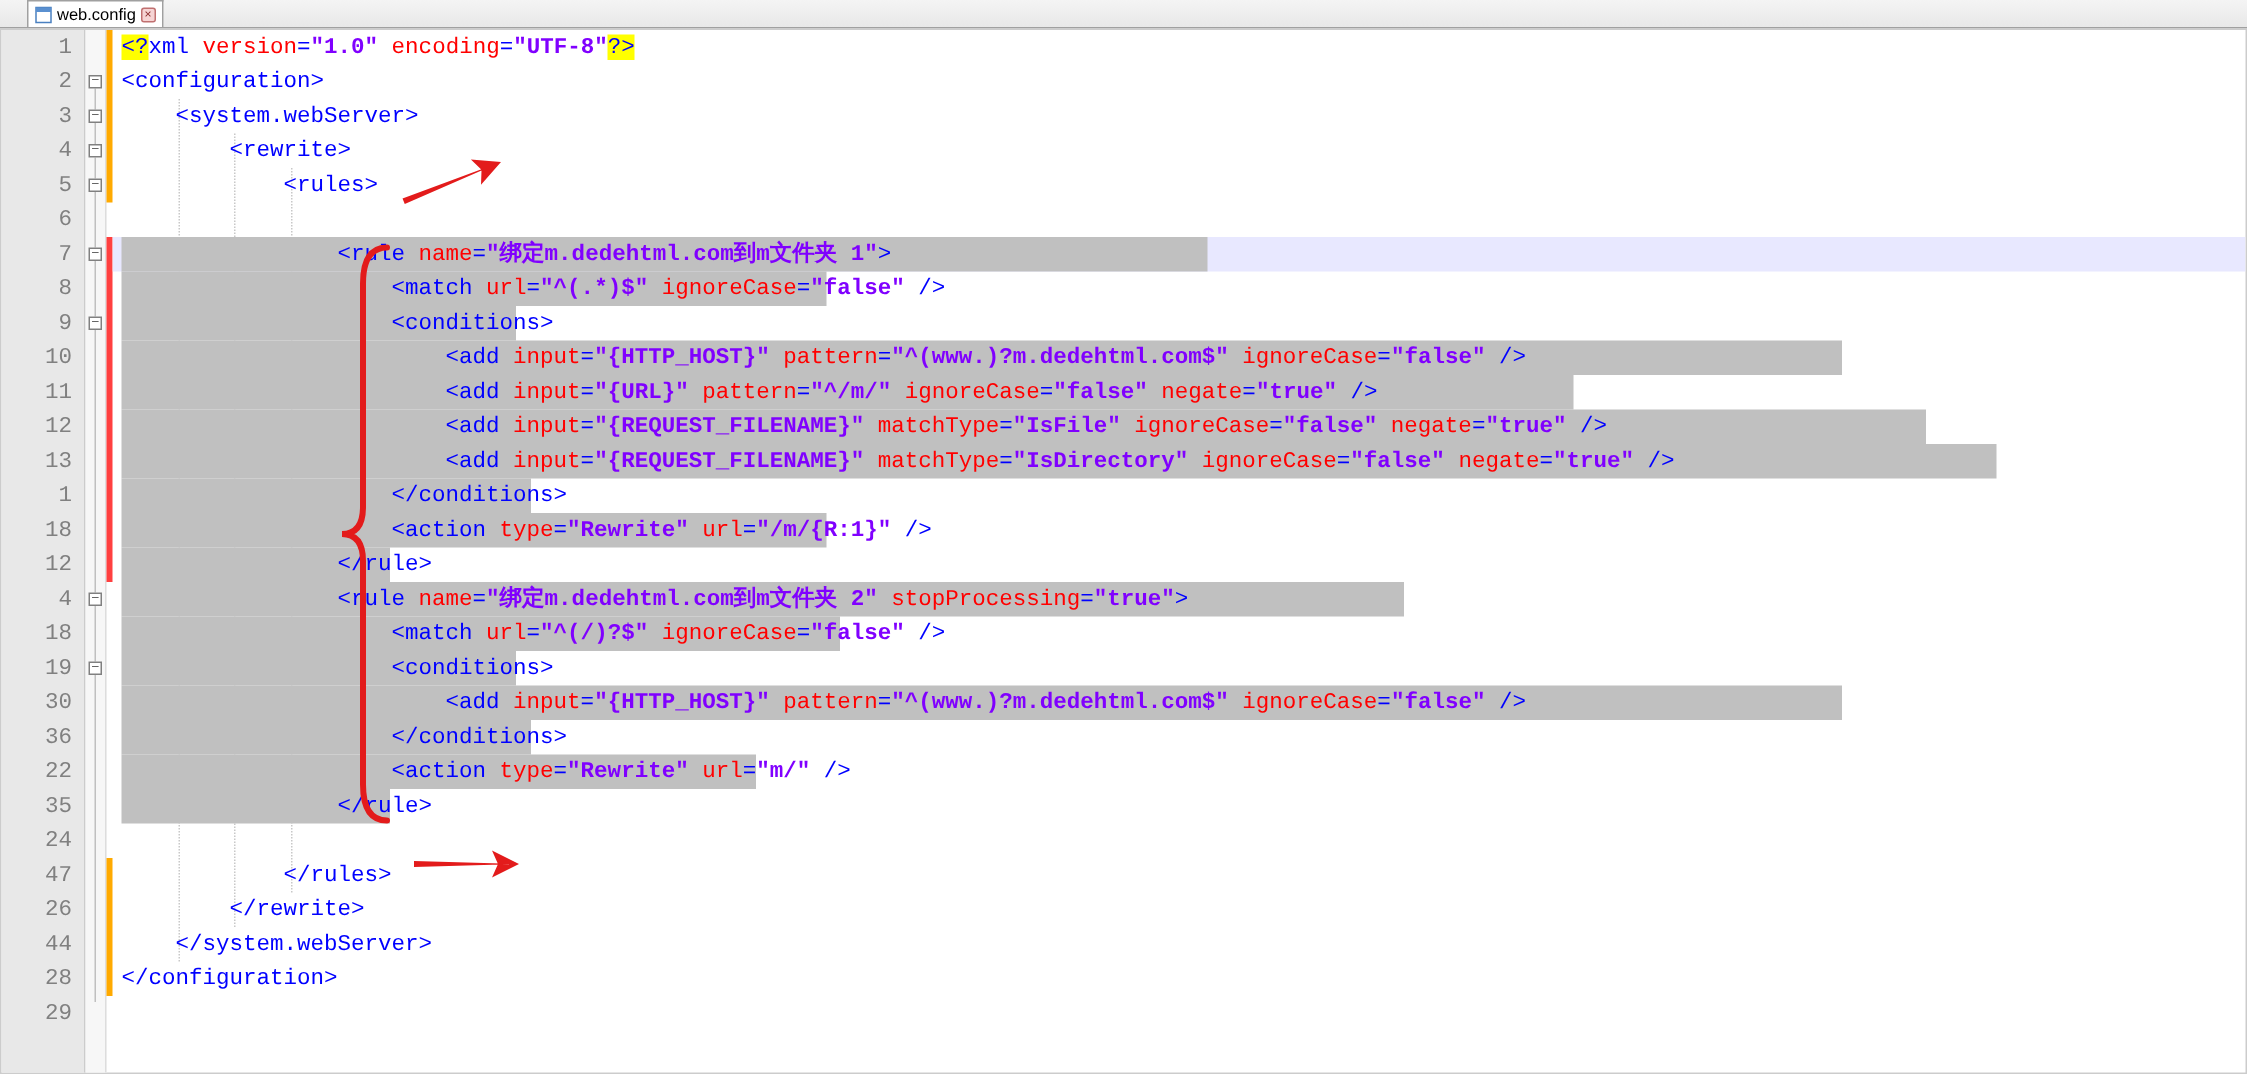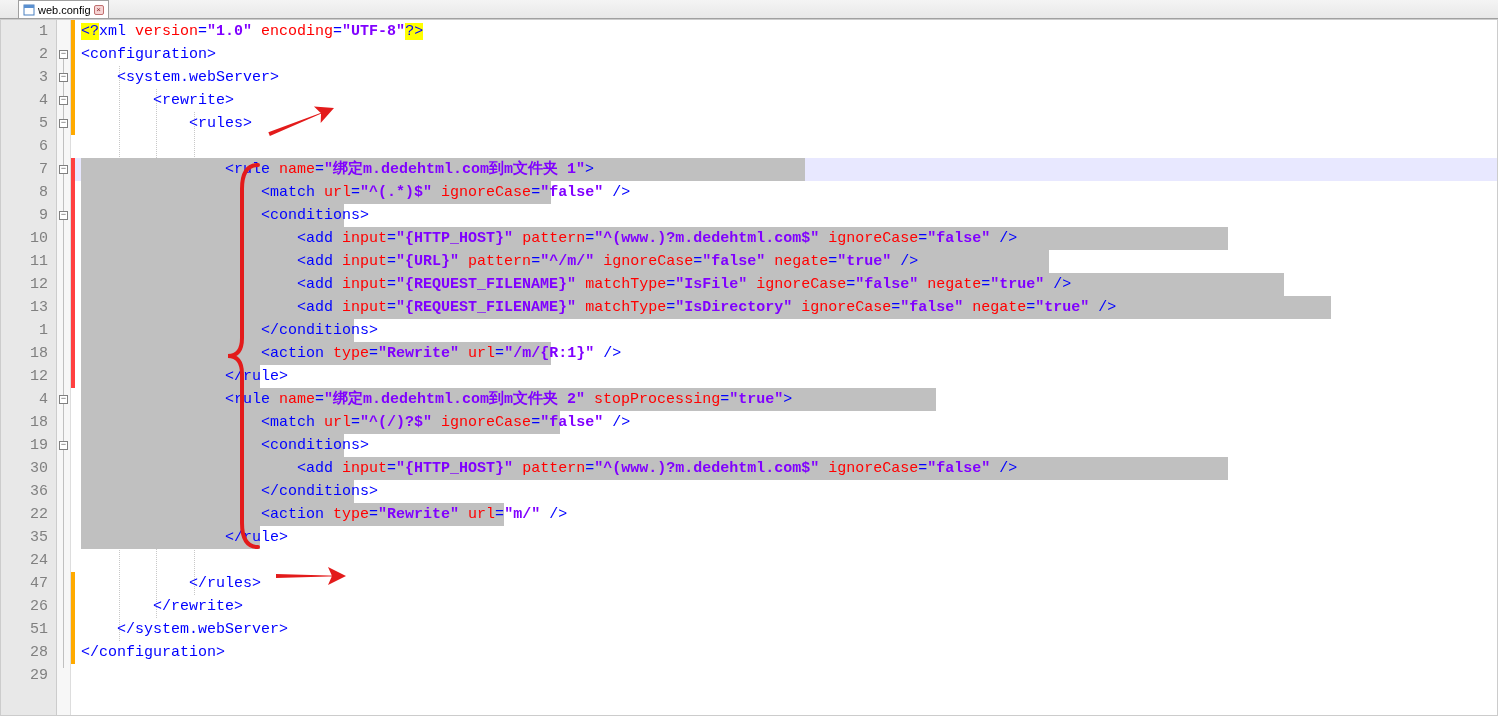--- a/index.html
+++ b/index.html
@@ -161,21 +161,21 @@
       <div>4</div>
       <div>18</div>
       <div>19</div>
       <div>30</div>
       <div>36</div>
       <div>22</div>
       <div>35</div>
       <div>24</div>
       <div>47</div>
       <div>26</div>
-      <div>51</div>
+      <div>44</div>
       <div>28</div>
       <div>29</div>
     </div>
   <div class="gutter-fold" id="gutter-fold">
       <div class="fg-line" style="top: 30px; height: 618px;"></div>
       <div class="box" style="top: 30px;">−</div>
       <div class="box" style="top: 53px;">−</div>
       <div class="box" style="top: 76px;">−</div>
       <div class="box" style="top: 99px;">−</div>
       <div class="box" style="top: 145px;">−</div>

